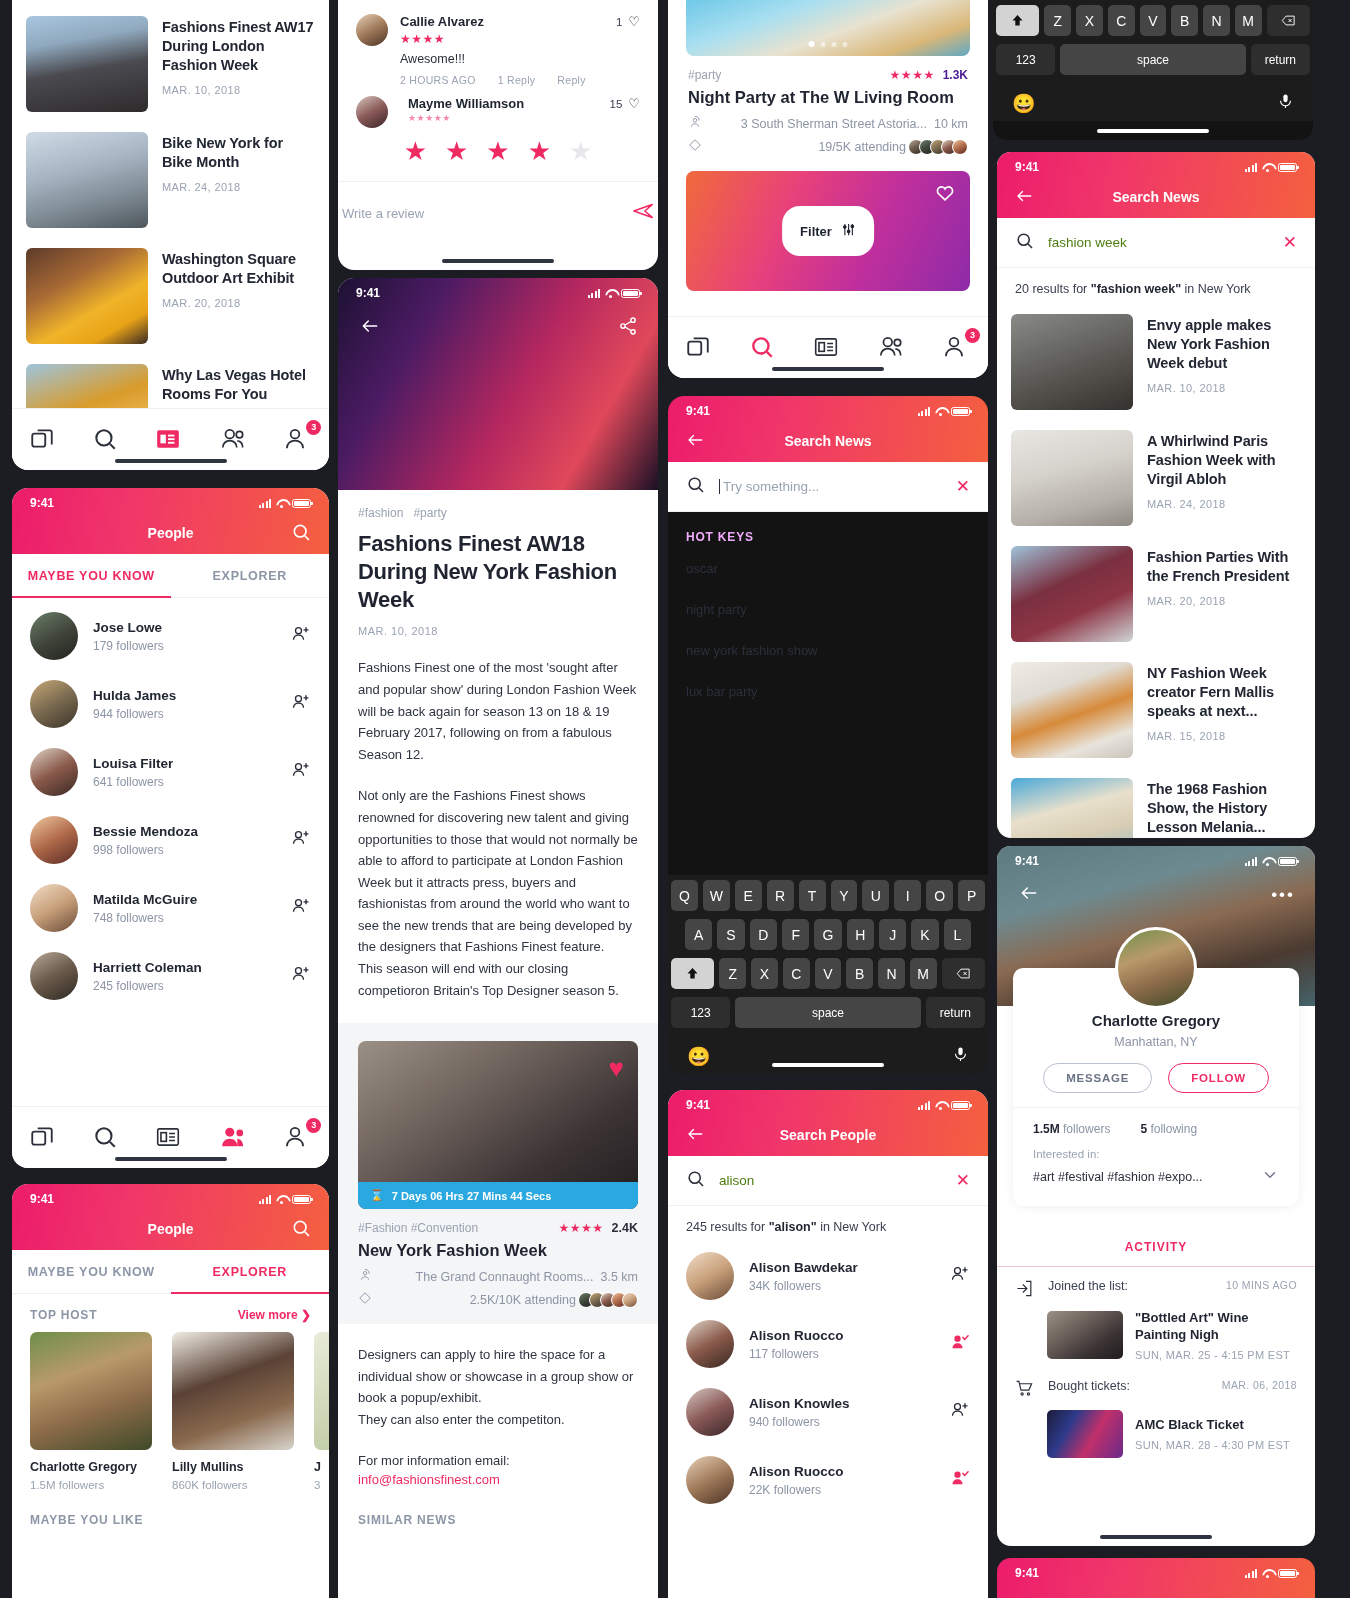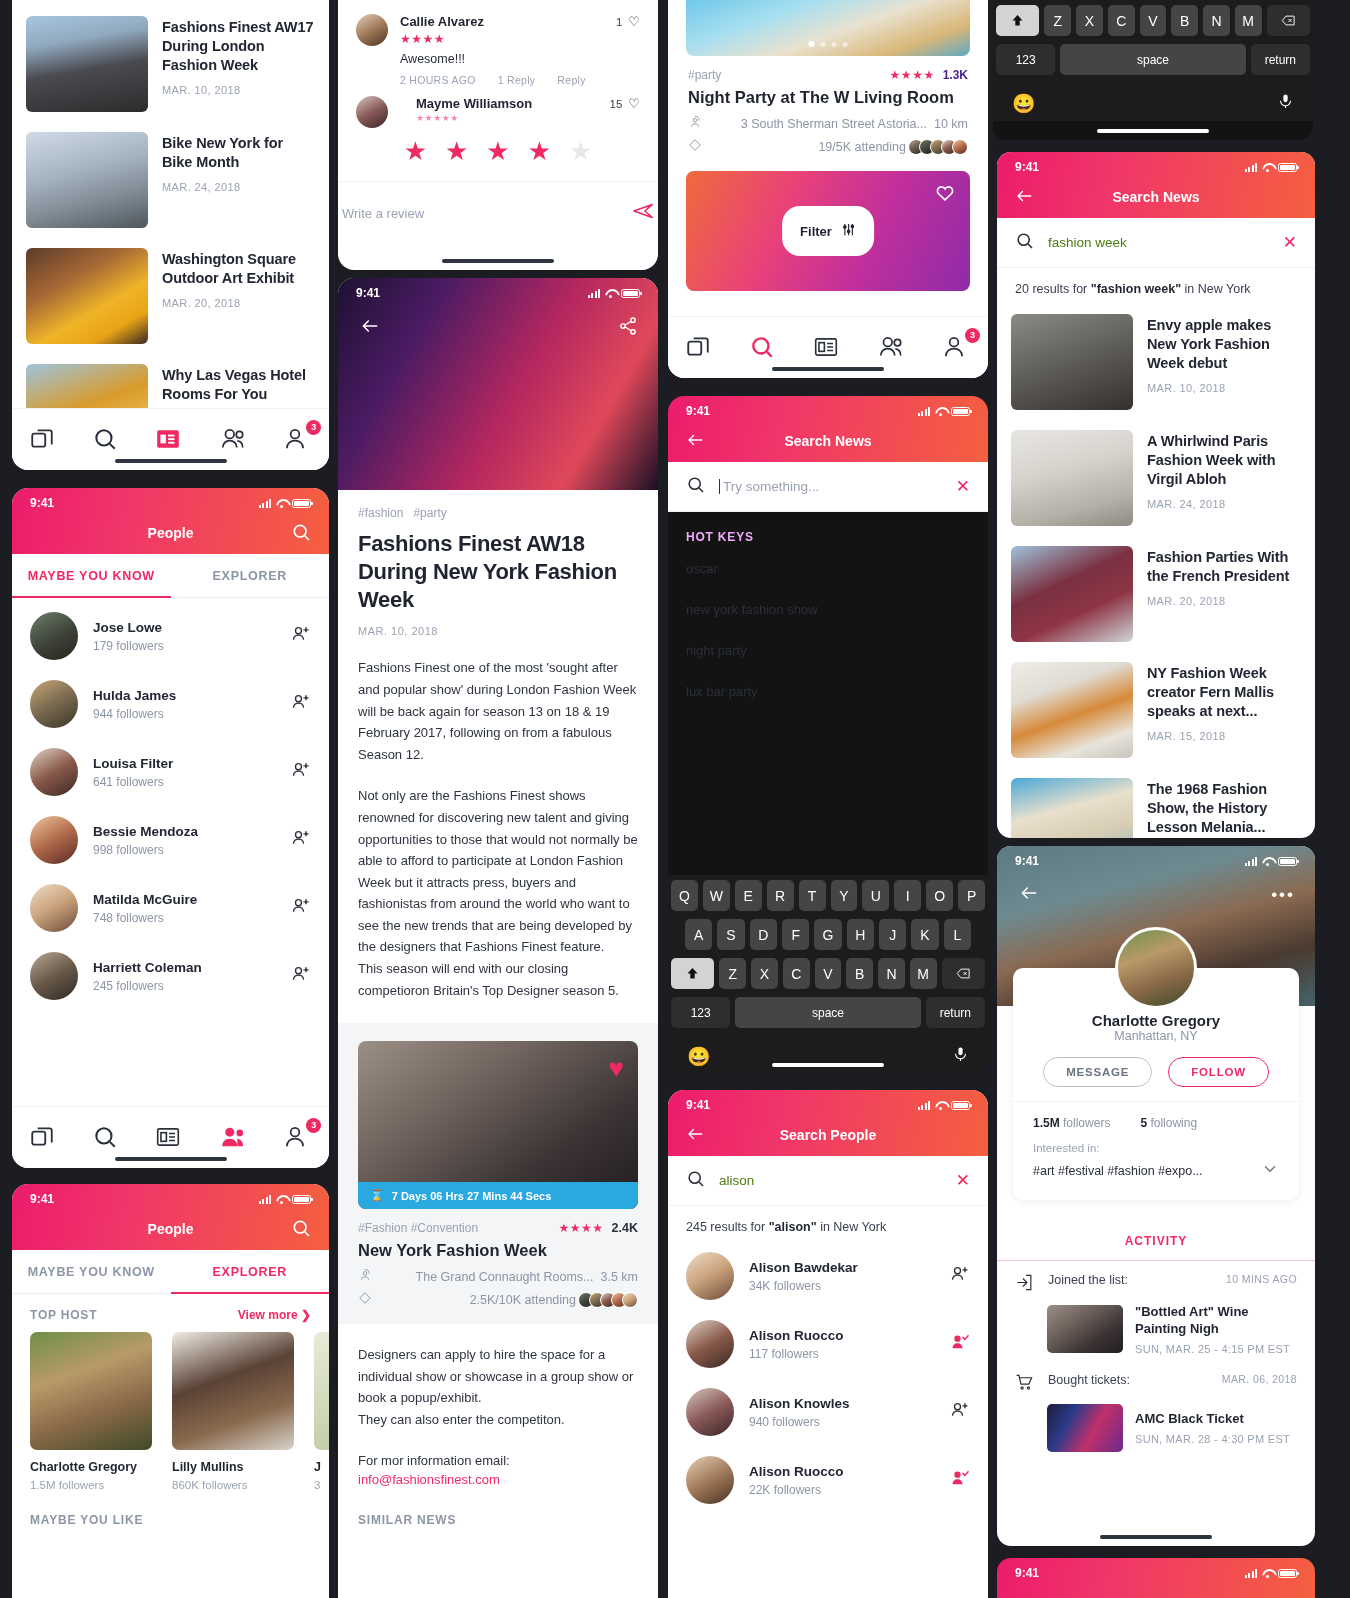--- a/index.html
+++ b/index.html
@@ -93,21 +93,21 @@
   .searchval.ph { color:#9aa3b2; }
   .hot-head { font-size:12px; font-weight:bold; color:#f0abfc; letter-spacing:.8px; padding:18px 18px 4px;}
   .hot-item { font-size:13px; color:#2a2f3a; padding:13px 18px;}
   .resline { font-size:12.5px; color:#3a4050; padding:14px 18px 8px;}
   .resline b { color:#1f2430; }
 
   
   .pf-card { background:#fff; border-radius:10px; margin:0 16px; padding:44px 0 16px;
     text-align:center; box-shadow:0 1px 10px rgba(0,0,0,.07); position:relative;}
   .pf-name { font-size:15px; font-weight:bold; color:#1f2430;}
-  .pf-loc { font-size:12.5px; color:#8c95a5; }
+  .pf-loc { font-size:12.5px; color:#8c95a5; margin-top:6px;}
   .pf-btns { display:flex; justify-content:center; gap:16px; margin-top:14px;}
   .pf-btn { border:1.4px solid #b9c1cd; color:#6b7485; border-radius:18px; padding:8px 22px;
     font-size:11.5px; font-weight:bold; letter-spacing:.8px;}
   .pf-btn.pink { border-color:#ef2a63; color:#ef2a63; }
   .pf-stats { display:flex; gap:30px; padding:14px 20px 0; font-size:12px; color:#8c95a5;
     border-top:1px solid #f0f1f4; margin-top:14px; text-align:left;}
   .pf-stats b { color:#1f2430; }
   .act-head { text-align:center; color:#ef2a63; font-size:12px; font-weight:bold;
     letter-spacing:1px; padding:16px 0 12px; border-bottom:1.5px solid #f3c4d3;}
   .act-row { display:flex; gap:14px; padding:12px 18px 0; align-items:flex-start;}
@@ -444,21 +444,21 @@
       </div>
       <div class="stars" style="margin-top:3px;">★★★★</div>
       <div style="font-size:12.5px;color:#2a2f3a;margin-top:6px;">Awesome!!!</div>
       <div style="display:flex;gap:22px;margin-top:8px;font-size:10.5px;color:#9aa3b2;letter-spacing:.3px;">
         <span>2 HOURS AGO</span>
         <span>1 Reply</span>
         <span>Reply</span>
       </div>
     </div>
   </div>
-  <div style="display:flex;gap:28px;padding:6px 18px 0;">
+  <div style="display:flex;gap:20px;padding:6px 18px 0;">
     <div class="pav ph-av8" style="width:32px;height:32px;"></div>
     <div style="flex:1;">
       <div style="display:flex;justify-content:space-between;align-items:center;">
         <span style="font-size:13px;font-weight:bold;color:#1f2430;">Mayme Williamson</span>
         <span style="display:flex;align-items:center;gap:6px;">
           <span style="font-size:11.5px;color:#3a4050;">15</span>
           <span style="color:#2a2f3a;font-size:13px;">♡</span>
         </span>
       </div>
       <div class="stars" style="margin-top:2px;font-size:9px;opacity:.55;">★★★★★</div>
@@ -711,22 +711,22 @@
           <circle cx="11" cy="11" r="7"></circle>
           <path d="M16.5 16.5L21.5 21.5"></path>
         </svg>
     </span>
     <span class="searchval ph" style="border-left:1.4px solid #2a2f3a;padding-left:3px;">Try something...</span>
     <span style="color:#ef2a63;font-size:17px;">✕</span>
   </div>
   <div class="hot-head">HOT KEYS</div>
   <div id="hotKeys">
       <div class="hot-item">oscar</div>
+      <div class="hot-item">night party</div>
       <div class="hot-item">new york fashion show</div>
-      <div class="hot-item">night party</div>
       <div class="hot-item">lux bar party</div>
     </div>
   <div class="kb" style="position:absolute;bottom:0;left:0;right:0;">
     <div class="kbrow" id="kbRow1">
         <div class="key">Q</div>
         <div class="key">W</div>
         <div class="key">E</div>
         <div class="key">R</div>
         <div class="key">T</div>
         <div class="key">Y</div>

